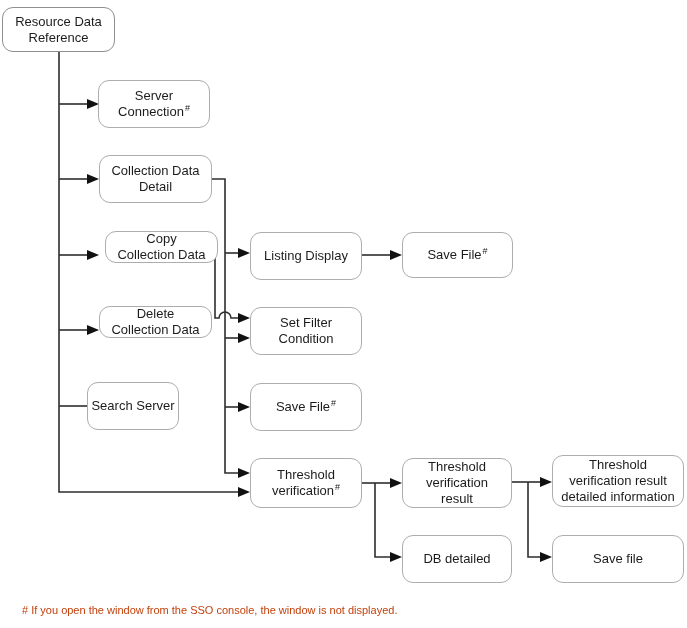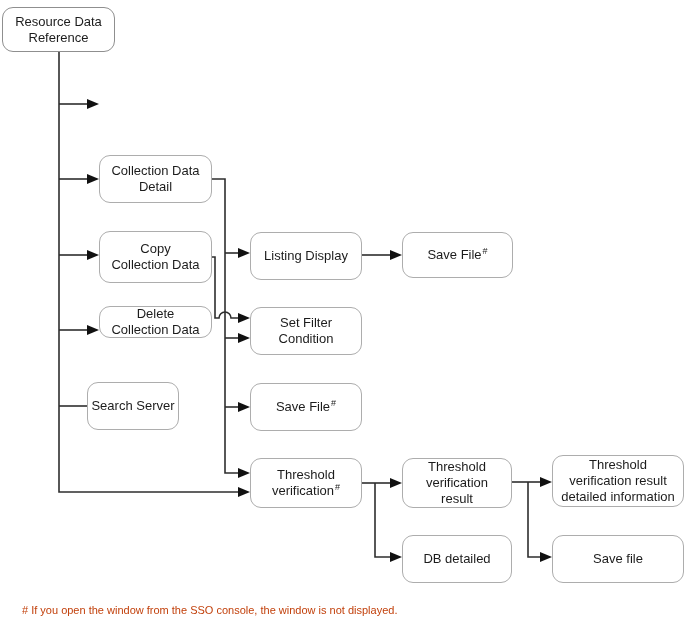--- a/index.html
+++ b/index.html
@@ -87,27 +87,31 @@
       <polygon points="540,477 540,487 552,482"></polygon>
       <polygon points="540,552 540,562 552,557"></polygon>
     </g>
   </svg>
 
   <div class="box root" style="left:2px;top:7px;width:113px;height:45px">
     <div class="bl"><span>Resource Data</span></div>
     <div class="bl"><span>Reference</span></div>
   </div>
 
+  <div class="box" style="left:98px;top:80px;width:112px;height:48px">
+    <div class="bl"><span>Server</span></div>
+    <div class="bl"><span>Connection</span><span class="mark">#</span></div>
+  </div>
 
   <div class="box" style="left:99px;top:155px;width:113px;height:48px">
     <div class="bl"><span>Collection Data</span></div>
     <div class="bl"><span>Detail</span></div>
   </div>
 
-  <div class="box" style="left:99px;top:231px;width:113px;height:52px">
+  <div class="box" style="left:105px;top:231px;width:113px;height:32px">
     <div class="bl"><span>Copy</span></div>
     <div class="bl"><span>Collection Data</span></div>
   </div>
 
   <div class="box" style="left:99px;top:306px;width:113px;height:32px">
     <div class="bl"><span>Delete</span></div>
     <div class="bl"><span>Collection Data</span></div>
   </div>
 
   <div class="box" style="left:87px;top:382px;width:92px;height:48px">

